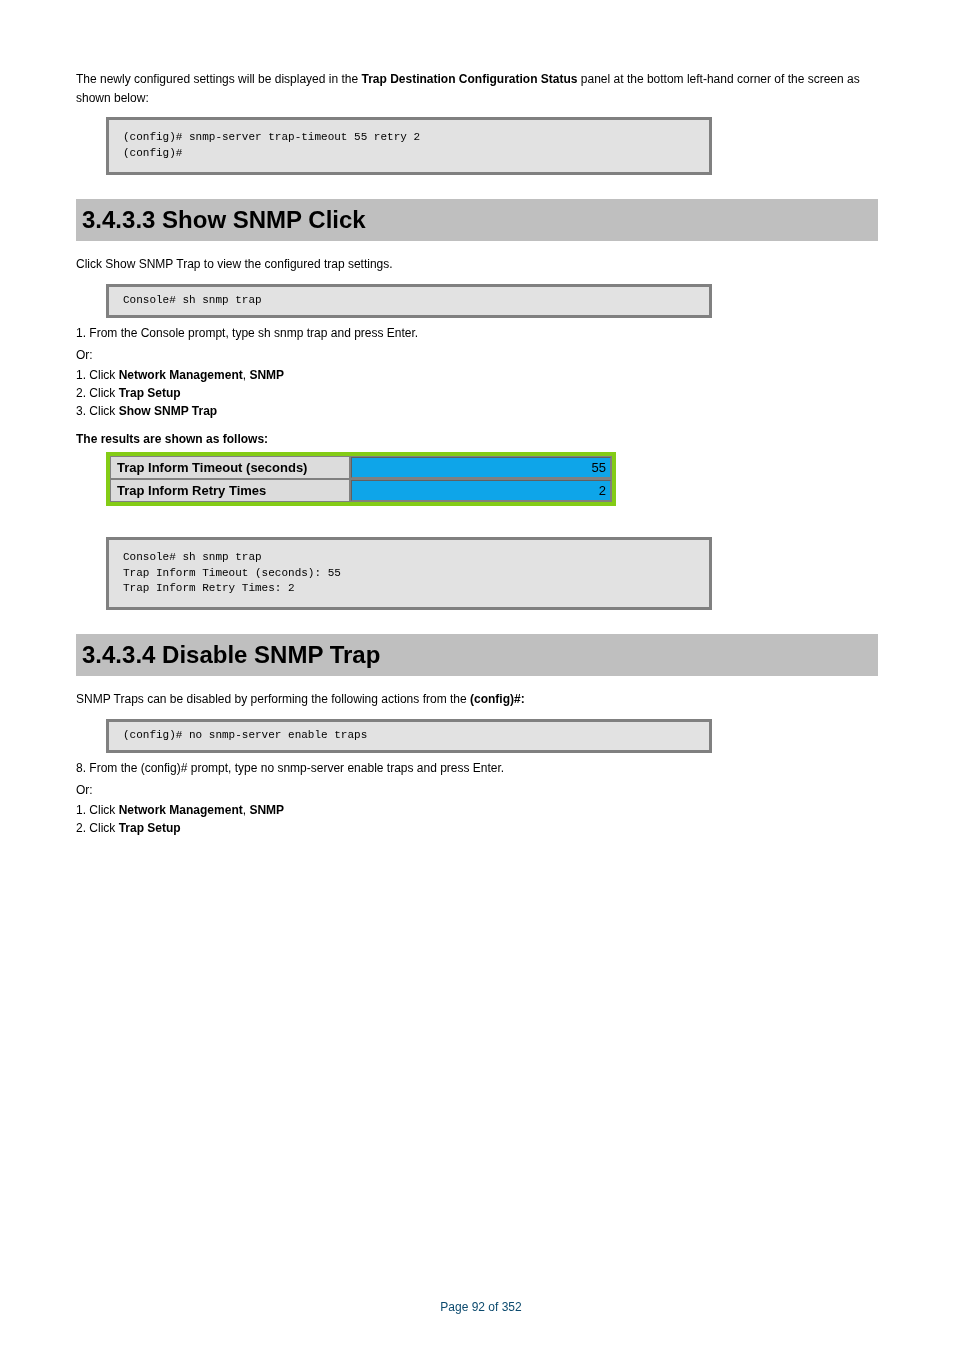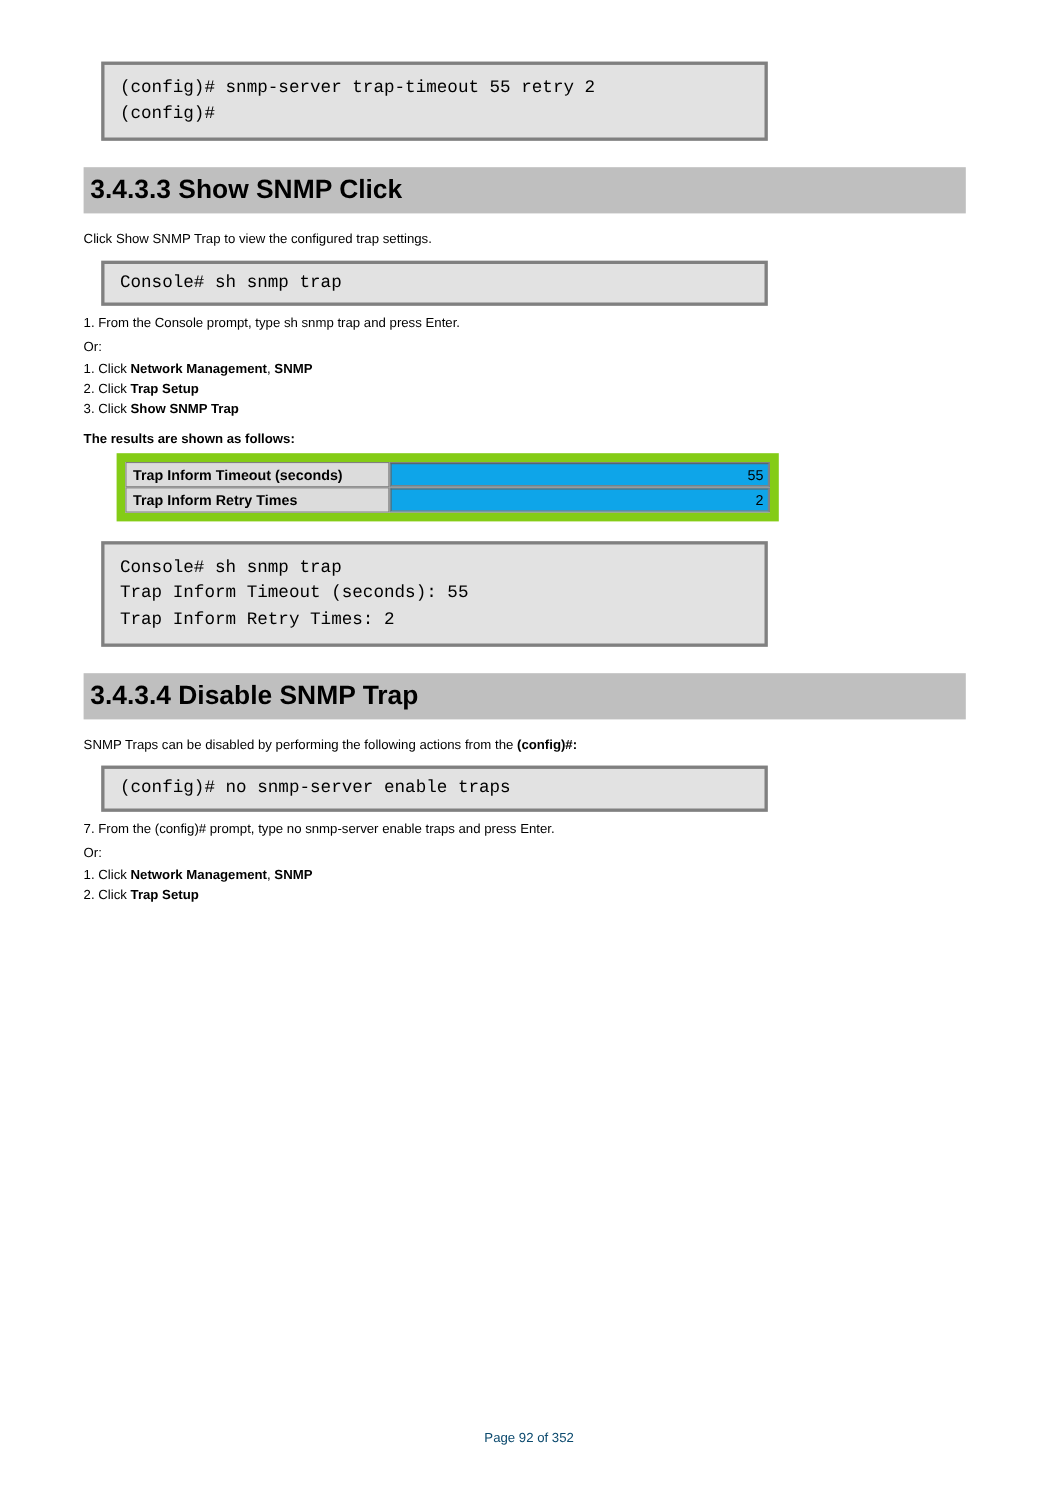--- a/index.html
+++ b/index.html
@@ -14,24 +14,24 @@
   }
   .page {
     padding: 56px 76px 56px 76px;
     width: 954px;
   }
   .code-box {
     border: 3px solid #808080;
     background: #e2e2e2;
     padding: 10px 14px 10px 14px;
     font-family: "Courier New", monospace;
-    font-size: 16px;
+    font-size: 11px;
     line-height: 1.45;
     width: 606px;
-    margin-left: 16px;
+    margin-left: 30px;
     white-space: pre-wrap;
   }
   .code-box.narrow { width: 606px; }
   .para {
     font-size: 12px;
     line-height: 1.55;
     margin: 14px 0 10px 0;
     color: #000;
   }
   .step {
@@ -50,27 +50,27 @@
   h2.section {
     background: #bfbfbf;
     font-size: 24px;
     font-weight: bold;
     padding: 7px 6px 7px 6px;
     margin: 24px 0 12px 0;
     font-family: Arial, sans-serif;
     width: 100%;
   }
   .ui-table {
-    border: 8px solid #84cc16;
+    border: 4px solid #84cc16;
     border-collapse: separate;
     border-spacing: 0;
     margin-left: 30px;
     margin-top: 6px;
-    margin-bottom: 18px;
-    width: 602px;
+    margin-bottom: 31px;
+    width: 510px;
   }
   .ui-table td {
     border: 1px solid #808080;
     padding: 2px 6px;
     font-size: 13px;
     vertical-align: middle;
     background: #dcdcdc;
   }
   .ui-table td.label {
     font-weight: bold;
@@ -100,20 +100,23 @@
     text-align: center;
     font-size: 12px;
     color: #0c4a6e;
   }
   .link { color: #000; }
 </style>
 </head>
 <body>
 <div class="page">
 
+<p class="para">
+  <span>The newly configured settings will be displayed in the </span><strong>Trap Destination Configuration Status</strong><span> panel at the bottom left-hand corner of the screen as shown below:</span>
+</p>
 
 <div class="code-box">(config)# snmp-server trap-timeout 55 retry 2
 (config)#</div>
 
 <h2 class="section">3.4.3.3 Show SNMP Click</h2>
 
 <p class="para">
   <span>Click </span><span class="link">Show SNMP Trap</span><span> to view the configured trap settings.</span>
 </p>
 
@@ -156,21 +159,21 @@
 Trap Inform Retry Times: 2</div>
 
 <h2 class="section">3.4.3.4 Disable SNMP Trap</h2>
 
 <p class="para">
   <span>SNMP Traps can be disabled by performing the following actions from the </span><strong>(config)#:</strong>
 </p>
 
 <div class="code-box narrow" style="padding-top:6px;padding-bottom:6px;">(config)# no snmp-server enable traps</div>
 
-<p class="step">7. From the (config)# prompt, type no snmp-server enable traps and press Enter.</p>
+<p class="step">8. From the (config)# prompt, type no snmp-server enable traps and press Enter.</p>
 <p class="step">Or:</p>
 
 <p class="sub-step">
   <span>1. Click </span><strong>Network Management</strong><span>, </span><strong>SNMP</strong>
 </p>
 <p class="sub-step">
   <span>2. Click </span><strong>Trap Setup</strong>
 </p>
 
 </div>

